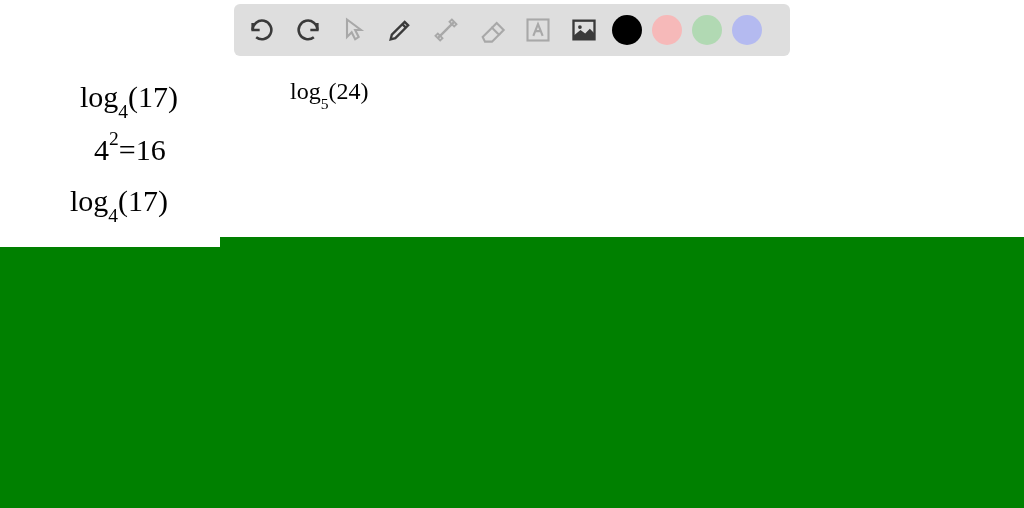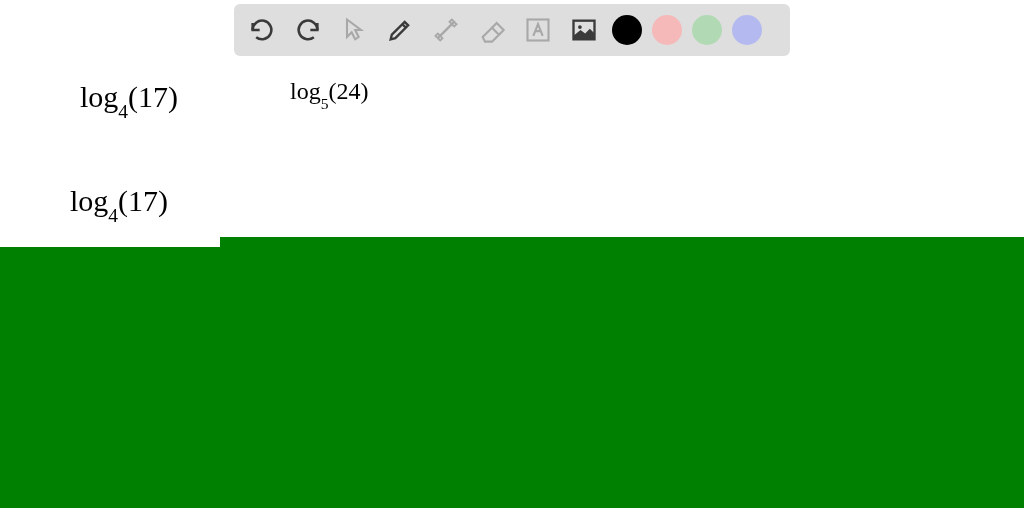--- a/index.html
+++ b/index.html
@@ -154,20 +154,23 @@
 <div class="canvas-area">
 
   <div class="handwriting hw1">
     <span>log</span><span class="sub">4</span><span>(17)</span>
   </div>
 
   <div class="handwriting hw2">
     <span>log</span><span class="sub">5</span><span>(24)</span>
   </div>
 
+  <div class="handwriting hw3">
+    <span>4</span><span class="sup">2</span><span>=16</span>
+  </div>
 
   <div class="handwriting hw4">
     <span>log</span><span class="sub">4</span><span>(17)</span>
   </div>
 
 </div>
 
 <div class="green-block"></div>
 <div class="white-patch"></div>
 

